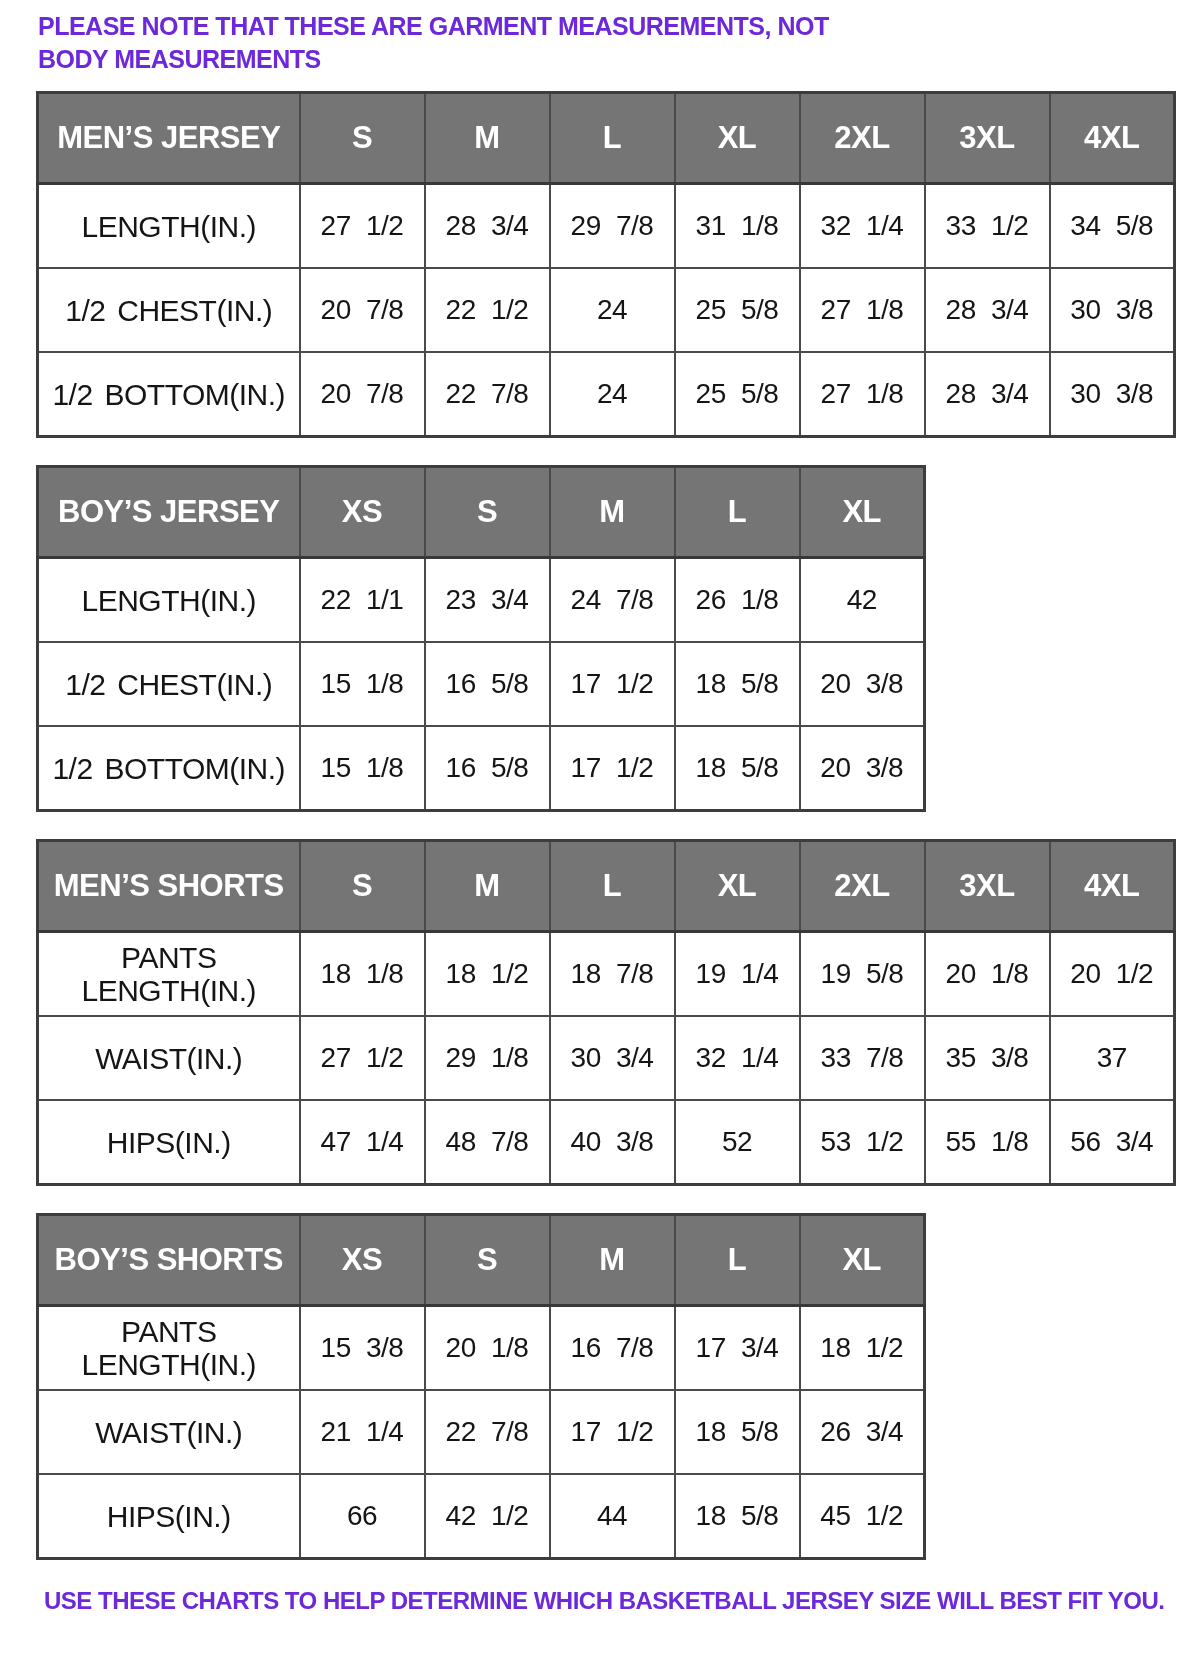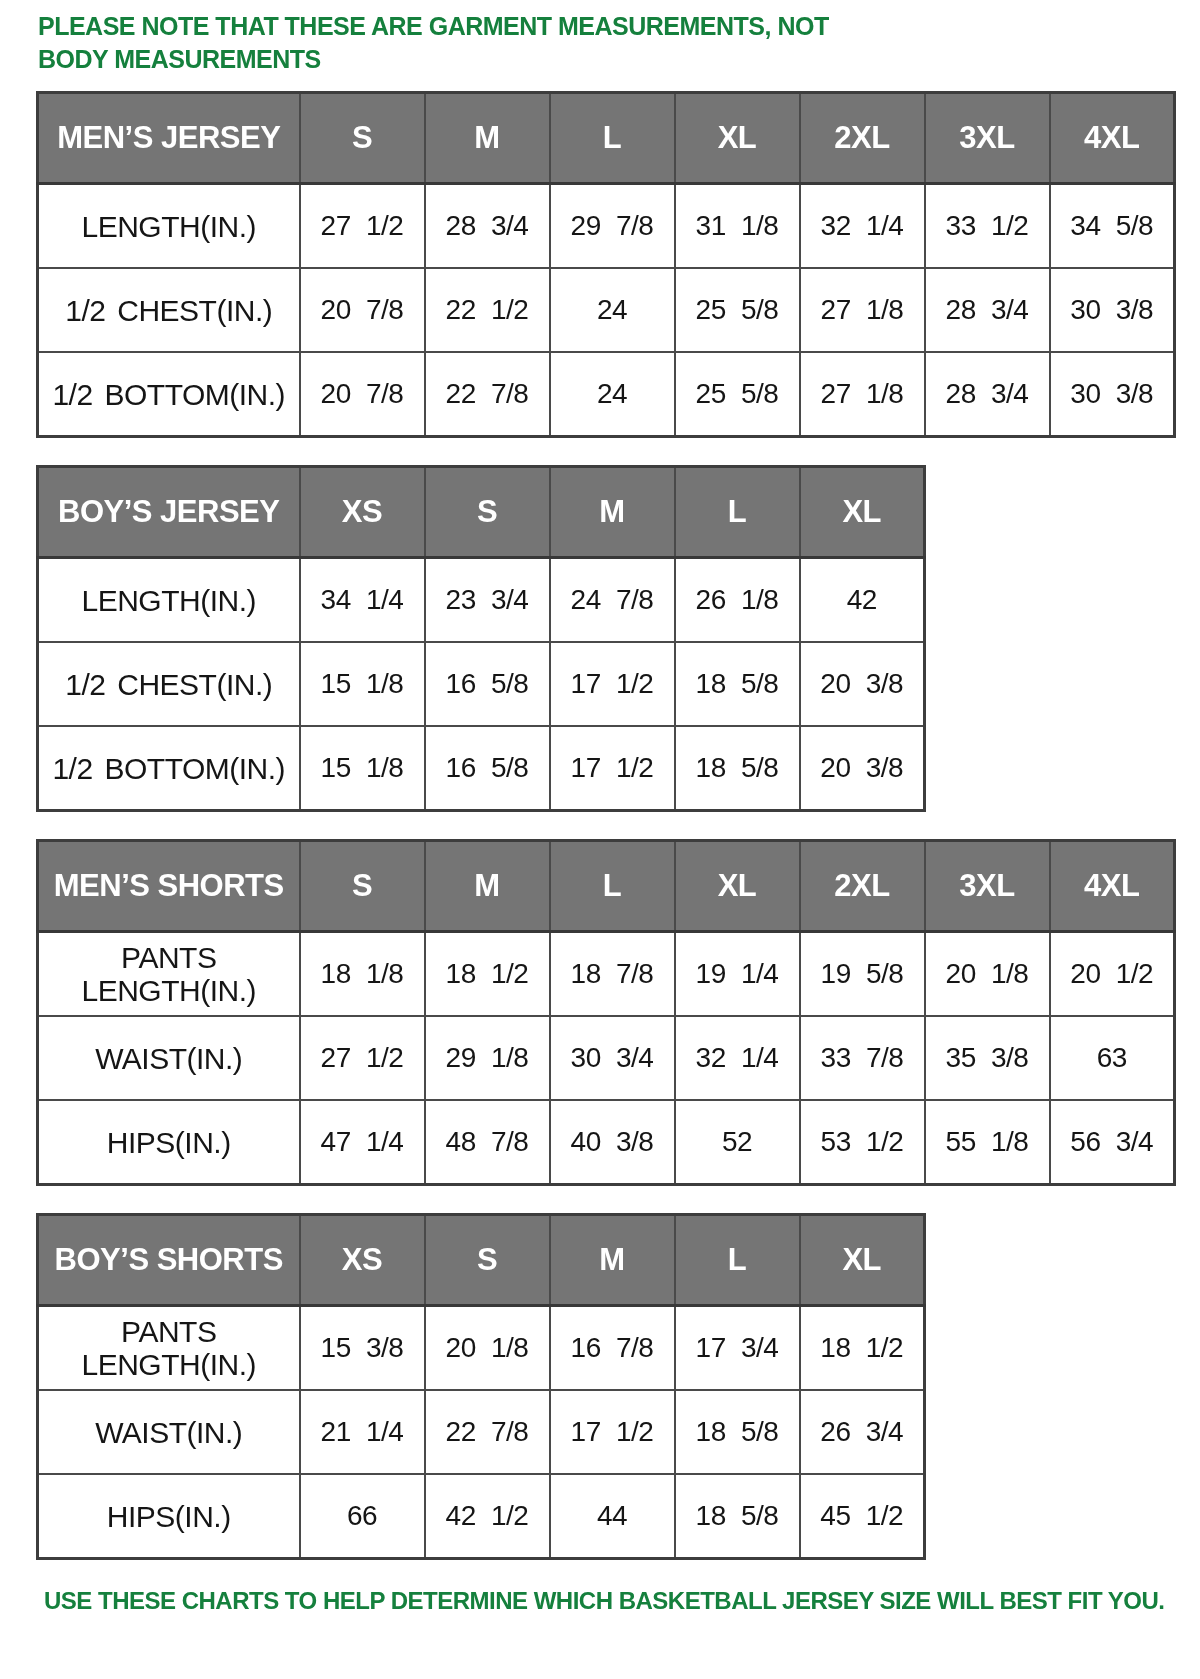--- a/index.html
+++ b/index.html
@@ -21,21 +21,21 @@
     white-space:nowrap;
   }
   .note{
     max-width:805px;
     margin:0 0 16px 2px;
     font-size:25px;
     line-height:1.3;
     font-weight:700;
     letter-spacing:-0.5px;
   }
-  .red{color:#15803d;}
+  .red{color:#6d28d9;}
 
   table.size-table{
     border-collapse:collapse;
     table-layout:fixed;
     margin:0 0 27px 0;
     border:3px solid #3d3d3d;
   }
   table.size-table.wide{width:1134px;}
   table.size-table.narrow{width:887px;}
 
@@ -157,21 +157,21 @@
           <th>XS</th>
           <th>S</th>
           <th>M</th>
           <th>L</th>
           <th>XL</th>
         </tr>
       </thead>
       <tbody>
         <tr>
           <td class="row-label">LENGTH(IN.)</td>
-          <td>34 1/4</td>
+          <td>22 1/1</td>
           <td>23 3/4</td>
           <td>24 7/8</td>
           <td>26 1/8</td>
           <td>42</td>
         </tr>
         <tr>
           <td class="row-label">1/2 CHEST(IN.)</td>
           <td>15 1/8</td>
           <td>16 5/8</td>
           <td>17 1/2</td>
@@ -224,21 +224,21 @@
           <td>20 1/2</td>
         </tr>
         <tr>
           <td class="row-label">WAIST(IN.)</td>
           <td>27 1/2</td>
           <td>29 1/8</td>
           <td>30 3/4</td>
           <td>32 1/4</td>
           <td>33 7/8</td>
           <td>35 3/8</td>
-          <td>63</td>
+          <td>37</td>
         </tr>
         <tr>
           <td class="row-label">HIPS(IN.)</td>
           <td>47 1/4</td>
           <td>48 7/8</td>
           <td>40 3/8</td>
           <td>52</td>
           <td>53 1/2</td>
           <td>55 1/8</td>
           <td>56 3/4</td>

